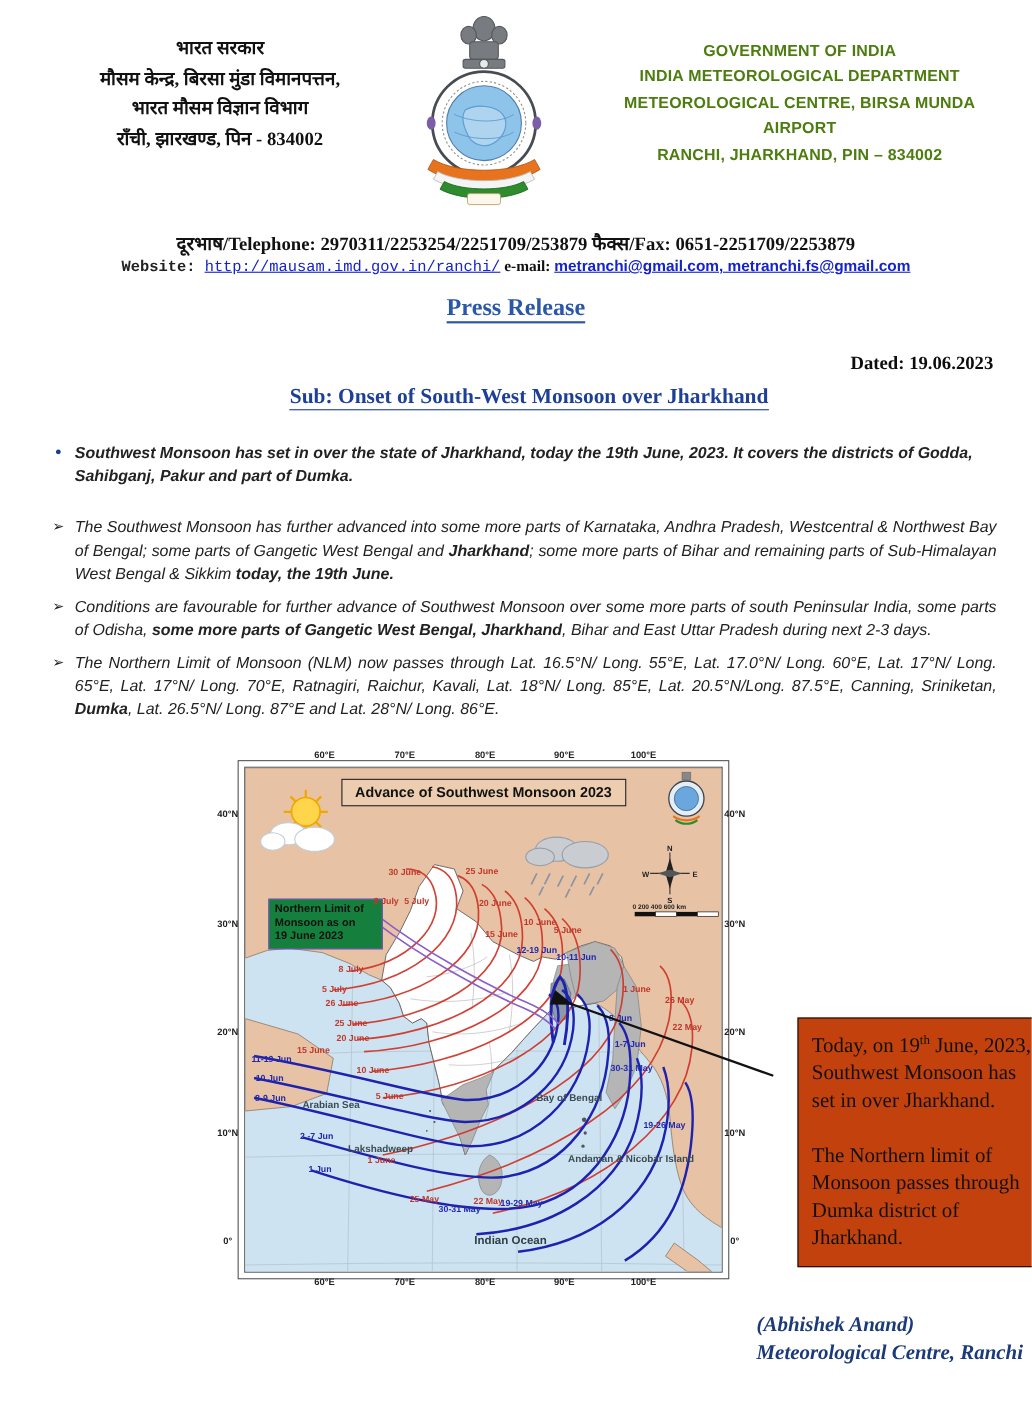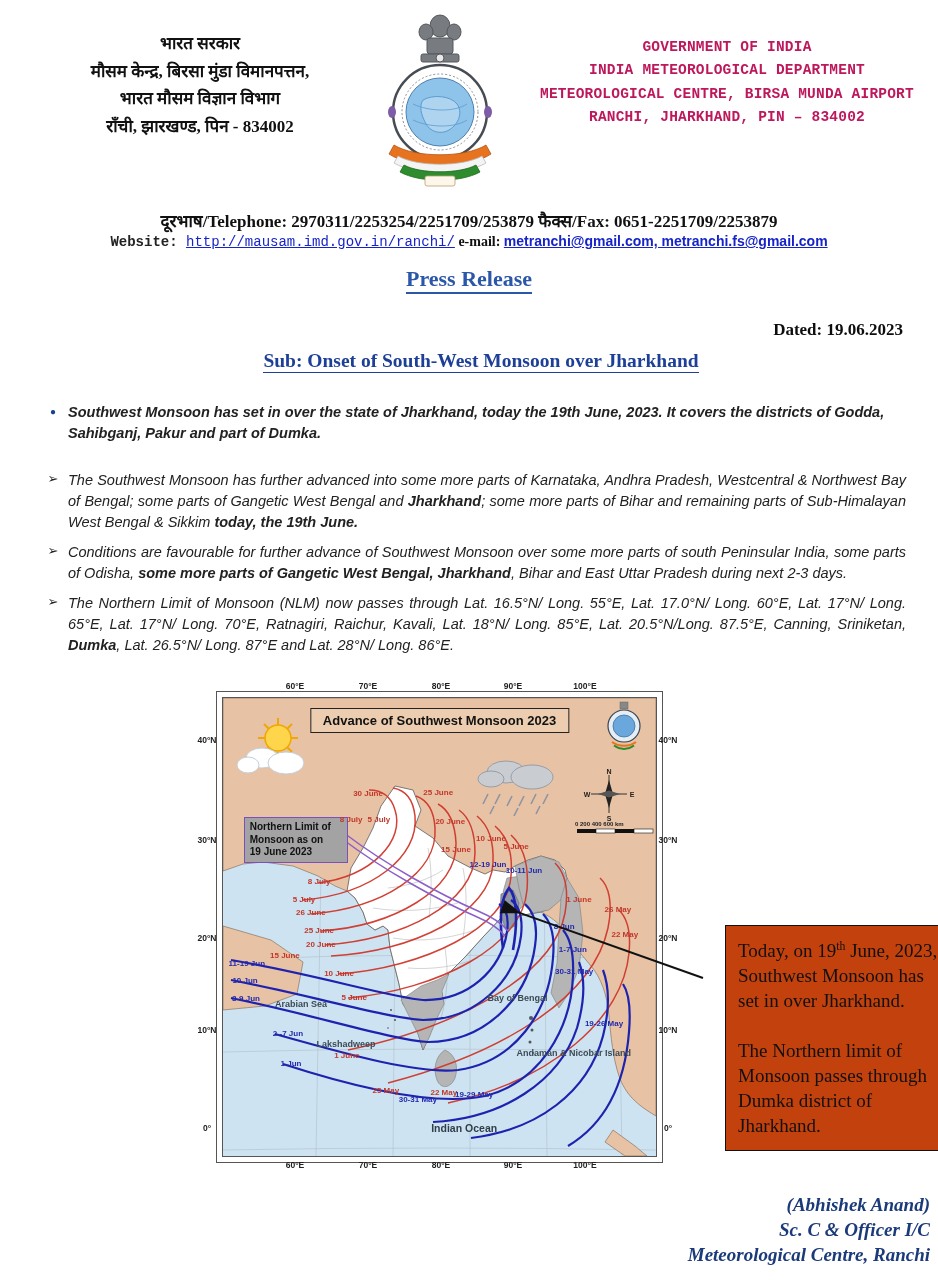--- a/index.html
+++ b/index.html
@@ -3,22 +3,22 @@
 <meta charset="utf-8">
 <style>
   html,body{margin:0;padding:0;background:#ffffff;}
   .page{position:relative;width:938px;height:1280px;background:#fff;overflow:hidden;
         font-family:"Liberation Sans",sans-serif;color:#1a1a1a;}
   
   .hdr-hindi{position:absolute;left:48px;top:30px;width:304px;text-align:center;
              font-family:"Liberation Serif","DejaVu Sans",serif;font-weight:bold;
              font-size:17px;line-height:1.62;color:#111;}
   .hdr-eng{position:absolute;left:534px;top:36px;width:386px;text-align:center;
-           font-family:Liberation Mono, monospace;font-weight:bold;font-size:14.5px;
-           line-height:1.62;color:#be185d;letter-spacing:.2px;}
+           font-family:Liberation Sans, sans-serif;font-weight:bold;font-size:14.5px;
+           line-height:1.62;color:#4d7c0f;letter-spacing:.2px;}
   .hdr-logo{position:absolute;left:374px;top:8px;width:132px;height:182px;}
   
   .contact{position:absolute;left:0;top:209px;width:100%;text-align:center;
            font-family:"Liberation Serif","DejaVu Sans",serif;font-weight:bold;font-size:17px;color:#111;}
   .website{position:absolute;left:0;top:233px;width:100%;text-align:center;font-size:14px;}
   .website .mono-b{font-family:"Liberation Mono",monospace;font-weight:bold;color:#222;}
   .website .url{font-family:"Liberation Mono",monospace;color:#1523c8;text-decoration:underline;}
   .website .serif-b{font-family:"Liberation Serif",serif;font-weight:bold;color:#111;}
   .website .mail{font-family:"Liberation Sans",sans-serif;font-weight:bold;color:#1523c8;text-decoration:underline;}
   
@@ -49,35 +49,35 @@
           font-size:8px;font-weight:bold;font-family:"Liberation Sans",sans-serif;}
   .mlabel.r{color:#c2372c;}
   .mlabel.b{color:#2329ad;}
   .mlabel.sea{color:#3b4a55;font-size:9px;}
   .mlabel.ocean{color:#2f3e49;font-size:10.5px;}
   .mlabel.ax{color:#222;font-size:8.5px;font-weight:bold;}
   .map-title{position:absolute;left:50%;top:2.2%;transform:translateX(-50%);white-space:nowrap;
              border:1.5px solid #222;background:#eccdb0;padding:4px 12px;font-weight:bold;
              font-size:13px;color:#111;}
   .nlm-box{position:absolute;left:4.8%;top:26%;width:92px;border:1.5px solid #7a4fbe;
-           background:#a3a3a3;padding:3px 5px;font-weight:bold;font-size:10px;line-height:1.25;color:#111;}
+           background:#15803d;padding:3px 5px;font-weight:bold;font-size:10px;line-height:1.25;color:#111;}
   .legend-box{position:absolute;left:7.2%;top:90.8%;width:140px;height:37px;border:1px solid #333;
               background:#eef3f7;padding:2px 4px;box-sizing:border-box;}
   .legend-row{display:flex;align-items:center;height:16px;}
   .legend-row svg{flex:none;margin-right:5px;}
   .legend-row span{font-size:8px;font-weight:bold;color:#222;}
   
   .side-note{position:absolute;left:725px;top:925px;width:227px;box-sizing:border-box;
              border:1.5px solid #111;padding:12px 12px;background:#c2410c;
              font-family:"Liberation Serif",serif;font-size:19px;line-height:1.32;color:#111;}
   .side-note p{margin:0 0 1.3em 0;}
   .side-note p:last-child{margin-bottom:0;}
   .arrow-svg{position:absolute;left:470px;top:880px;width:310px;height:120px;pointer-events:none;}
   
-  .signature{position:absolute;right:8px;top:1192px;text-align:right;
+  .signature{position:absolute;right:8px;top:1192px;
              font-family:"Liberation Serif",serif;font-weight:bold;font-style:italic;
              font-size:19px;line-height:1.32;color:#1b3a7a;}
 </style>
 </head>
 <body>
 
 <div class="page">
 
   <div class="hdr-hindi">
       <div>भारत सरकार</div>
@@ -389,17 +389,16 @@
     <line x1="233" y1="98" x2="36" y2="28" stroke="#111" stroke-width="2" marker-end="url(#ah)"></line>
   </svg>
 
   <div class="side-note">
     <p><span>Today, on 19</span><span class="sup">th</span><span> June, 2023, Southwest Monsoon has set in over Jharkhand.</span></p>
     <p><span>The Northern limit of Monsoon passes through Dumka district of Jharkhand.</span></p>
   </div>
 
   <div class="signature">
       <div>(Abhishek Anand)</div>
-      <div>Sc. C &amp; Officer I/C</div>
       <div>Meteorological Centre, Ranchi</div>
     </div>
 
 </div>
 
 </body></html>

